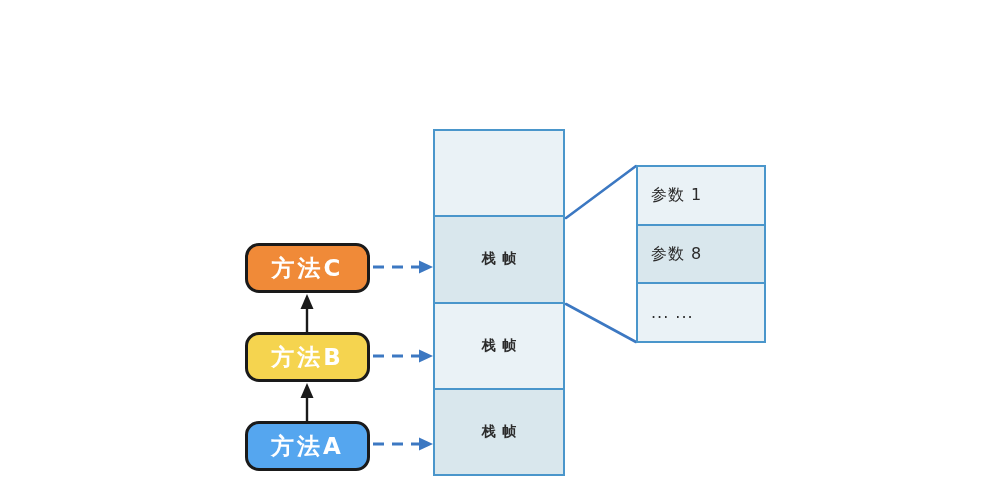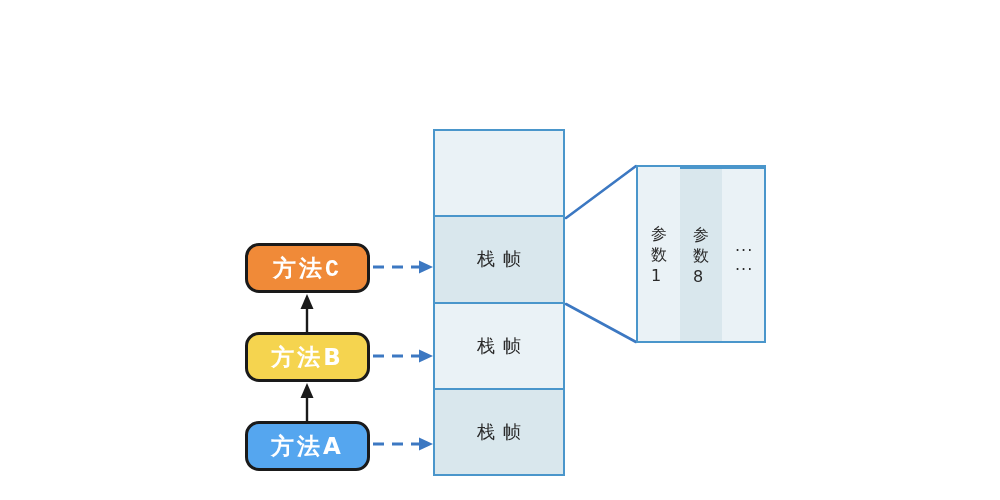--- a/index.html
+++ b/index.html
@@ -31,21 +31,21 @@
     border-radius: 14px;
     box-sizing: border-box;
     display: flex;
     align-items: center;
     justify-content: center;
     color: var(--method-text, #fff);
     font-size: 23px;
     font-weight: 600;
     letter-spacing: 3px;
   }
-  .method-c { top: 243px; background: var(--method-c-bg, #f08a38); font-family: Liberation Mono, monospace; }
+  .method-c { top: 243px; background: var(--method-c-bg, #f08a38); }
   .method-b { top: 332px; background: var(--method-b-bg, #f5d44f); }
   .method-a { top: 421px; background: var(--method-a-bg, #55a6ef); }
 
   
   .stack {
     position: absolute;
     left: 433px;
     top: 129px;
     width: 132px;
     height: 347px;
@@ -53,41 +53,42 @@
     box-sizing: border-box;
     display: flex;
     flex-direction: column;
   }
   .stack .cell {
     flex: 1 1 0;
     display: flex;
     align-items: center;
     justify-content: center;
     color: var(--frame-text, #2b2b2b);
-    font-size: 18px;
+    font-size: 14px;
     letter-spacing: 0.45em;
     text-indent: 0.45em;
+    font-weight: bold;
   }
   .stack .cell + .cell {
     border-top: 2px solid var(--frame-border, #4a96cb);
   }
   .cell-light { background: var(--cell-light, #eaf2f6); }
   .cell-dark  { background: var(--cell-dark, #d9e7ed); }
 
   
   .detail {
     position: absolute;
     left: 636px;
     top: 165px;
     width: 130px;
     height: 178px;
     border: 2px solid var(--frame-border, #4a96cb);
     box-sizing: border-box;
     display: flex;
-    flex-direction: row;
+    flex-direction: column;
   }
   .detail .row {
     flex: 1 1 0;
     display: flex;
     align-items: center;
     padding-left: 13px;
     color: var(--frame-text, #2b2b2b);
     font-size: 16px;
     letter-spacing: 1px;
   }

